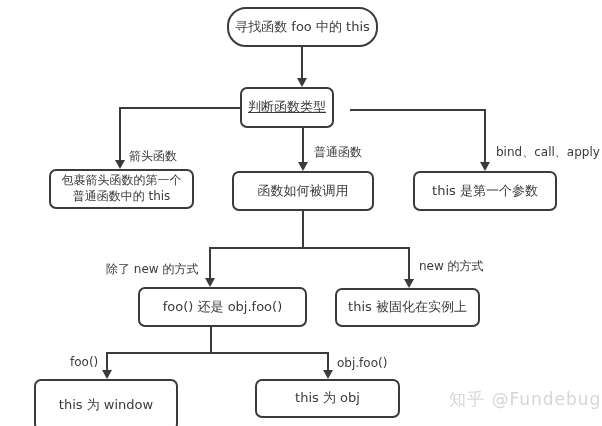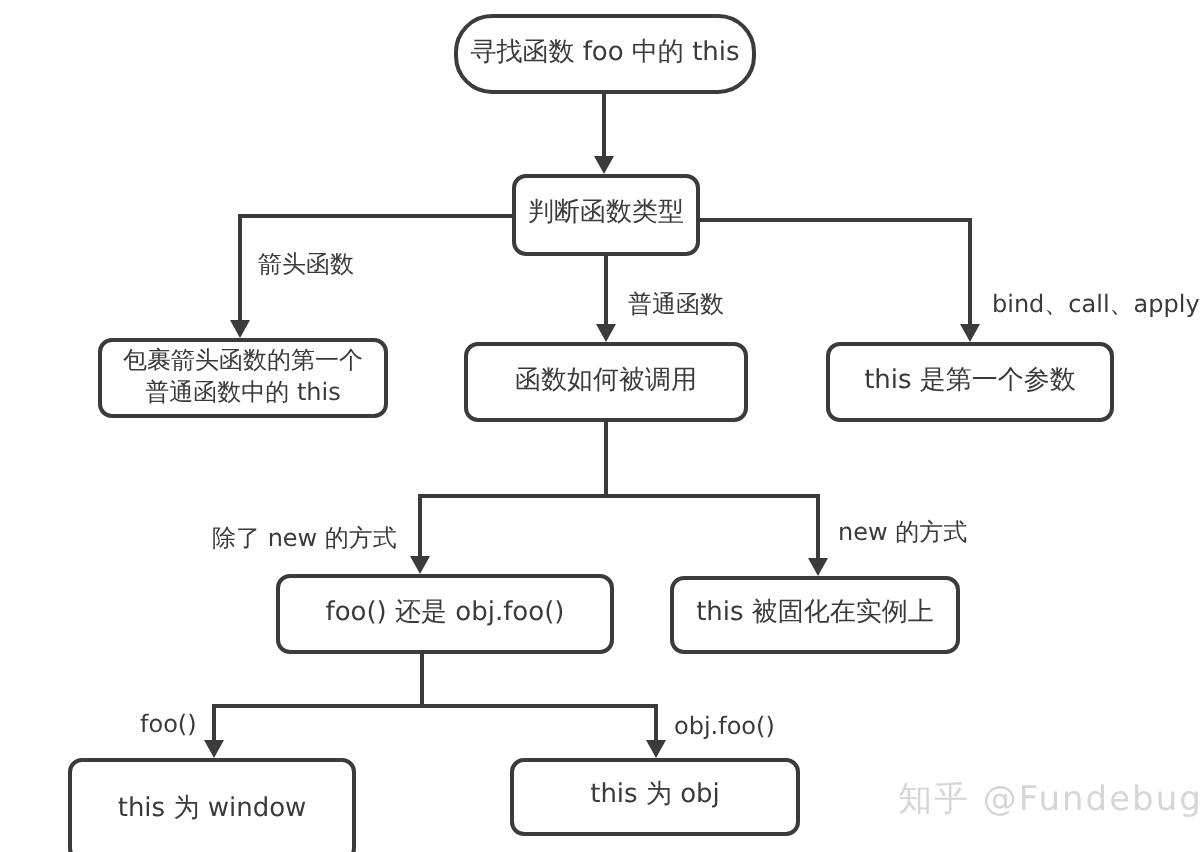--- a/index.html
+++ b/index.html
@@ -73,38 +73,38 @@
     <polygon class="arrowhead" points="409,288 404,279 414,279"></polygon>
 
     <polyline class="wire" points="211,327 211,353"></polyline>
     <polyline class="wire" points="107,371 107,353 328,353 328,371"></polyline>
     <polygon class="arrowhead" points="107,379 102,370 112,370"></polygon>
     <polygon class="arrowhead" points="328,379 323,370 333,370"></polygon>
   </svg>
 
   <div class="node" style="left:227px;top:7px;width:151px;height:40px;border-radius:19px;">寻找函数 foo 中的 this</div>
 
-  <div class="node" style="left:256px;top:87px;width:94px;height:41px;">判断函数类型</div>
+  <div class="node" style="left:240px;top:87px;width:94px;height:41px;text-decoration:underline;">判断函数类型</div>
 
   <div class="node" style="left:49px;top:169px;width:145px;height:40px;font-size:12px;">包裹箭头函数的第一个
 普通函数中的 this</div>
 
   <div class="node" style="left:232px;top:171px;width:142px;height:40px;">函数如何被调用</div>
 
   <div class="node" style="left:413px;top:171px;width:144px;height:40px;">this 是第一个参数</div>
 
   <div class="node" style="left:138px;top:287px;width:169px;height:40px;">foo() 还是 obj.foo()</div>
 
   <div class="node" style="left:335px;top:288px;width:145px;height:39px;">this 被固化在实例上</div>
 
   <div class="node" style="left:34px;top:379px;width:144px;height:52px;">this 为 window</div>
 
   <div class="node" style="left:255px;top:379px;width:145px;height:39px;">this 为 obj</div>
 
-  <div class="edge-label" style="left:129px;top:124px;">箭头函数</div>
+  <div class="edge-label" style="left:129px;top:148px;">箭头函数</div>
 
   <div class="edge-label" style="left:314px;top:144px;font-family:Liberation Mono, monospace;">普通函数</div>
 
   <div class="edge-label" style="left:496px;top:144px;">bind、call、apply</div>
 
   <div class="edge-label" style="left:106px;top:261px;">除了 new 的方式</div>
 
   <div class="edge-label" style="left:419px;top:258px;">new 的方式</div>
 
   <div class="edge-label" style="left:70px;top:355px;">foo()</div>

